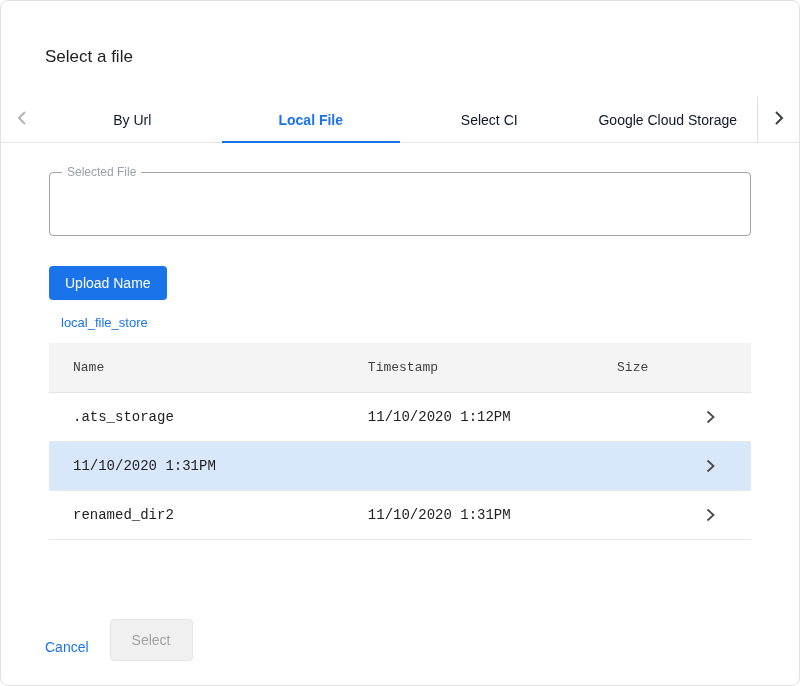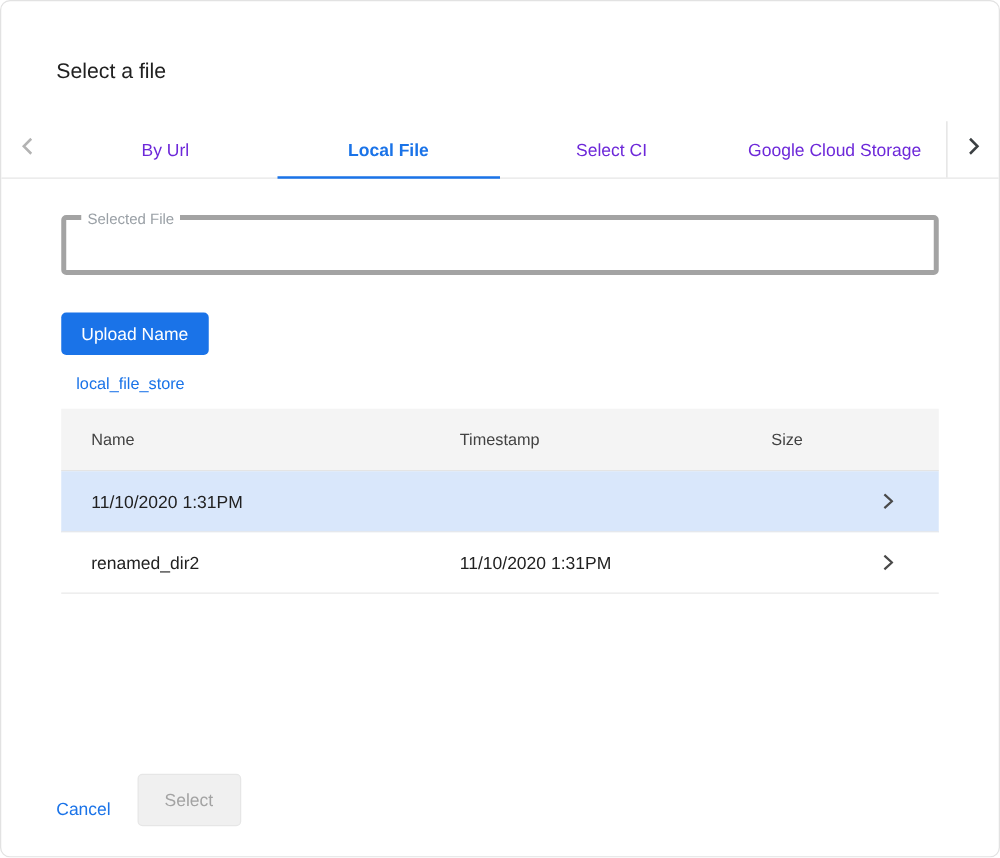--- a/index.html
+++ b/index.html
@@ -43,40 +43,40 @@
   }
   .pager.left  { color: #b3b3b3; }
   .pager.right { color: #3c4043; border-left: 1px solid #e0e0e0; }
   .tabs { flex: 1; display: flex; }
   .tab {
     flex: 1;
     display: flex;
     align-items: center;
     justify-content: center;
     font-size: 14px;
-    color: #6d28d9;
+    color: #0f172a;
     position: relative;
     cursor: pointer;
     white-space: nowrap;
     padding: 0 12px;
   }
   .tab.active { color: var(--accent, #1a73e8); font-weight: 600; text-align: right; }
   .tab.active::after {
     content: "";
     position: absolute;
     left: 0; right: 0; bottom: -1px;
     height: 2px;
     background: var(--accent, #1a73e8);
   }
   
   .field {
     position: relative;
     margin: 29px 48px 0;
-    height: 48px;
-    border: 4px solid #a3a3a3;
+    height: 64px;
+    border: 1px solid #a3a3a3;
     border-radius: 4px;
   }
   .field-label {
     position: absolute;
     top: -8px;
     left: 12px;
     background: #fff;
     padding: 0 5px;
     font-size: 12px;
     color: #9aa0a6;
@@ -106,21 +106,21 @@
     cursor: pointer;
   }
   .store-link {
     margin: 15px 0 0 60px;
     width: fit-content;
     color: var(--accent, #1a73e8);
     font-size: 13px;
     cursor: pointer;
   }
   
-  .table { margin: 13px 48px 16px; }
+  .table { margin: 13px 48px 16px; font-family: Liberation Mono, monospace; }
   .thead, .row {
     display: grid;
     grid-template-columns: 42% 35.5% 22.5%;
     align-items: center;
   }
   .thead {
     height: 50px;
     background: var(--header-bg, #f4f4f4);
     border-bottom: 1px solid #e4e4e4;
     font-size: 13px;
@@ -221,20 +221,30 @@
 
   <div class="store-link">local_file_store</div>
 
   <div class="table">
     <div class="thead">
       <div>Name</div>
       <div>Timestamp</div>
       <div>Size</div>
     </div>
 
+    <div class="row">
+      <div>.ats_storage</div>
+      <div>11/10/2020 1:12PM</div>
+      <div></div>
+      <span class="row-chevron">
+        <svg width="9" height="13" viewBox="0 0 9 13">
+            <polyline points="1.5,1 7.5,6.5 1.5,12" fill="none" stroke="currentColor" stroke-width="1.8"></polyline>
+          </svg>
+      </span>
+    </div>
 
     <div class="row selected">
       <div>11/10/2020 1:31PM</div>
       <div></div>
       <span class="row-chevron">
         <svg width="9" height="13" viewBox="0 0 9 13">
             <polyline points="1.5,1 7.5,6.5 1.5,12" fill="none" stroke="currentColor" stroke-width="1.8"></polyline>
           </svg>
       </span>
     </div>

